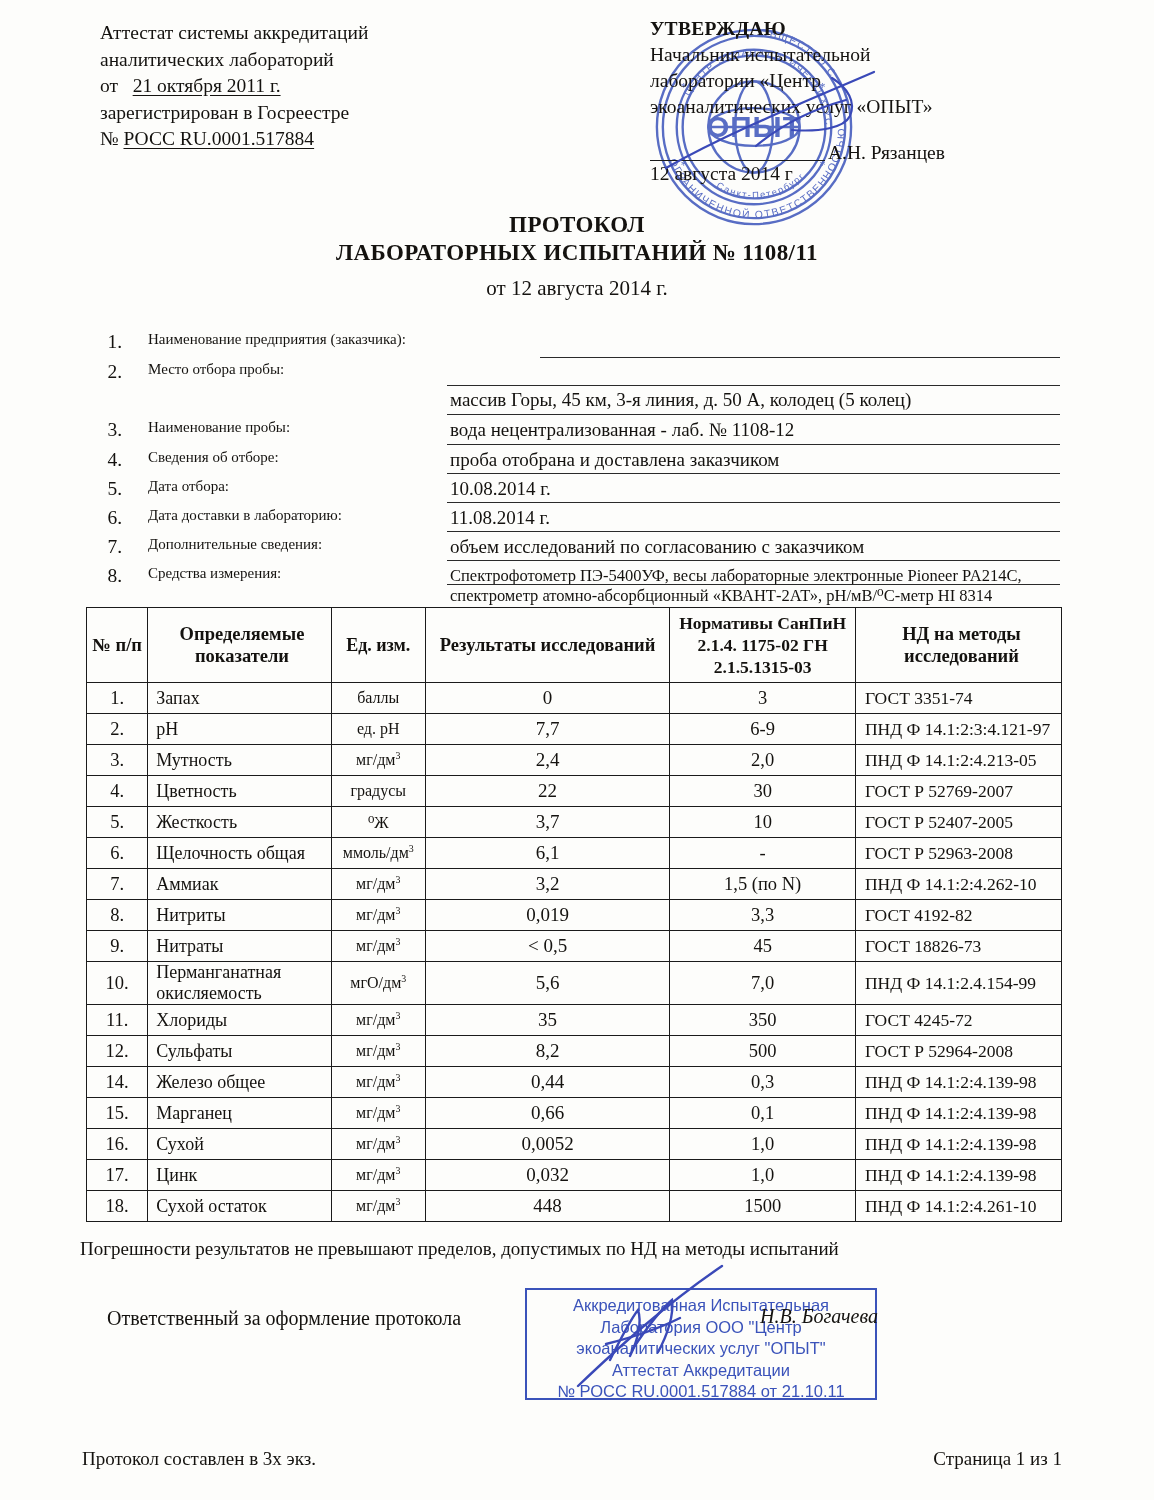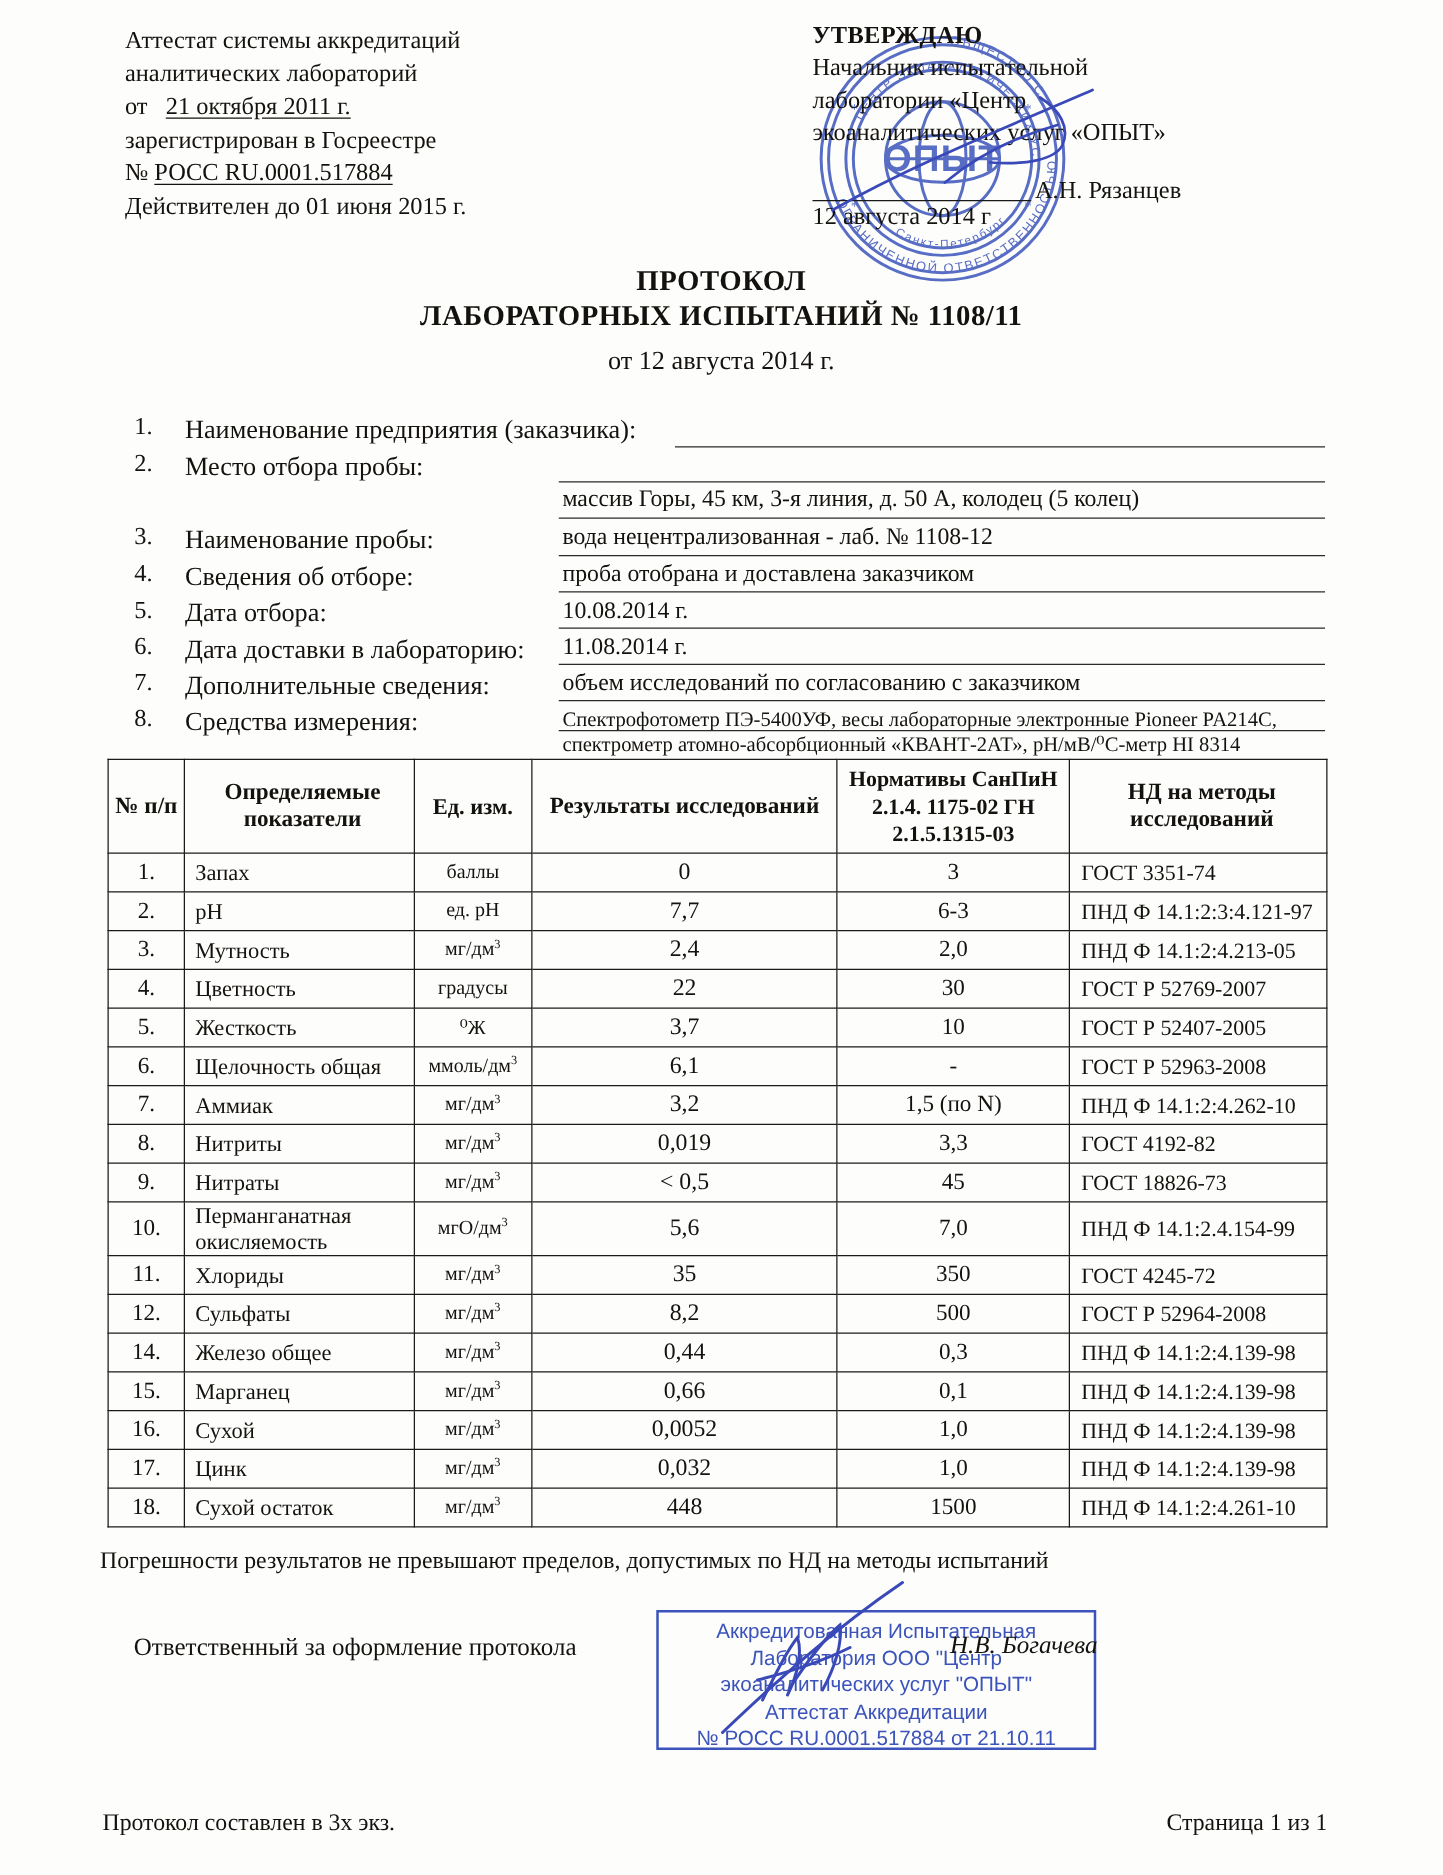--- a/index.html
+++ b/index.html
@@ -94,21 +94,21 @@
     text-align: center;
     z-index: 3;
   }
   .title1 { top: 212px; font-size: 23px; font-weight: bold; letter-spacing: .4px; }
   .title2 { top: 240px; font-size: 23px; font-weight: bold; letter-spacing: .4px; }
   .title3 { top: 276px; font-size: 21px; }
 
   
   .fields { position: absolute; left: 0; top: 0; width: 100%; }
   .f-num   { position: absolute; font-size: 19.5px; text-align: right; width: 22px; }
-  .f-label { position: absolute; font-size: 21px; left: 148px; white-space: nowrap; }
+  .f-label { position: absolute; font-size: 15px; left: 148px; white-space: nowrap; }
   .f-val   { position: absolute; font-size: 19px; left: 450px; white-space: nowrap; }
   .f-val.small { font-size: 16.5px; }
   .f-rule  { position: absolute; border-bottom: 1.1px solid #2a2a2a; }
 
   
   table.results {
     position: absolute;
     left: 86px;
     top: 607px;
     width: 976px;
@@ -201,21 +201,20 @@
     <div class="ln">аналитических лабораторий</div>
     <div class="ln">
       <span>от</span>
       &nbsp;&nbsp;<span class="u">21 октября 2011 г.</span>
     </div>
     <div class="ln">зарегистрирован в Госреестре</div>
     <div class="ln">
       <span>№</span>
       <span class="u">РОСС RU.0001.517884</span>
     </div>
-    <div class="ln">Действителен до 01 июня 2015 г.</div>
   </div>
 
   <svg class="round-stamp" viewBox="0 0 220 220">
     <defs>
       <path id="arcOuter" d="M 110,110 m -92,0 a 92,92 0 1,1 184,0 a 92,92 0 1,1 -184,0"></path>
       <path id="arcOuterBot" d="M 110,110 m -92,0 a 92,92 0 0,0 184,0"></path>
       <path id="arcInner" d="M 110,110 m -72,0 a 72,72 0 1,1 144,0"></path>
       <path id="arcInnerBot" d="M 110,110 m -72,0 a 72,72 0 0,0 144,0"></path>
     </defs>
     <g fill="none" stroke="#2b45b5" stroke-width="2.4">
@@ -327,21 +326,21 @@
           <td class="c-unit">баллы</td>
           <td class="c-res">0</td>
           <td class="c-norm">3</td>
           <td class="c-nd">ГОСТ 3351-74</td>
         </tr>
         <tr>
           <td class="c-num">2.</td>
           <td class="c-param">pH</td>
           <td class="c-unit">ед. pH</td>
           <td class="c-res">7,7</td>
-          <td class="c-norm">6-3</td>
+          <td class="c-norm">6-9</td>
           <td class="c-nd">ПНД Ф 14.1:2:3:4.121-97</td>
         </tr>
         <tr>
           <td class="c-num">3.</td>
           <td class="c-param">Мутность</td>
           <td class="c-unit">мг/дм<sup>3</sup></td>
           <td class="c-res">2,4</td>
           <td class="c-norm">2,0</td>
           <td class="c-nd">ПНД Ф 14.1:2:4.213-05</td>
         </tr>

